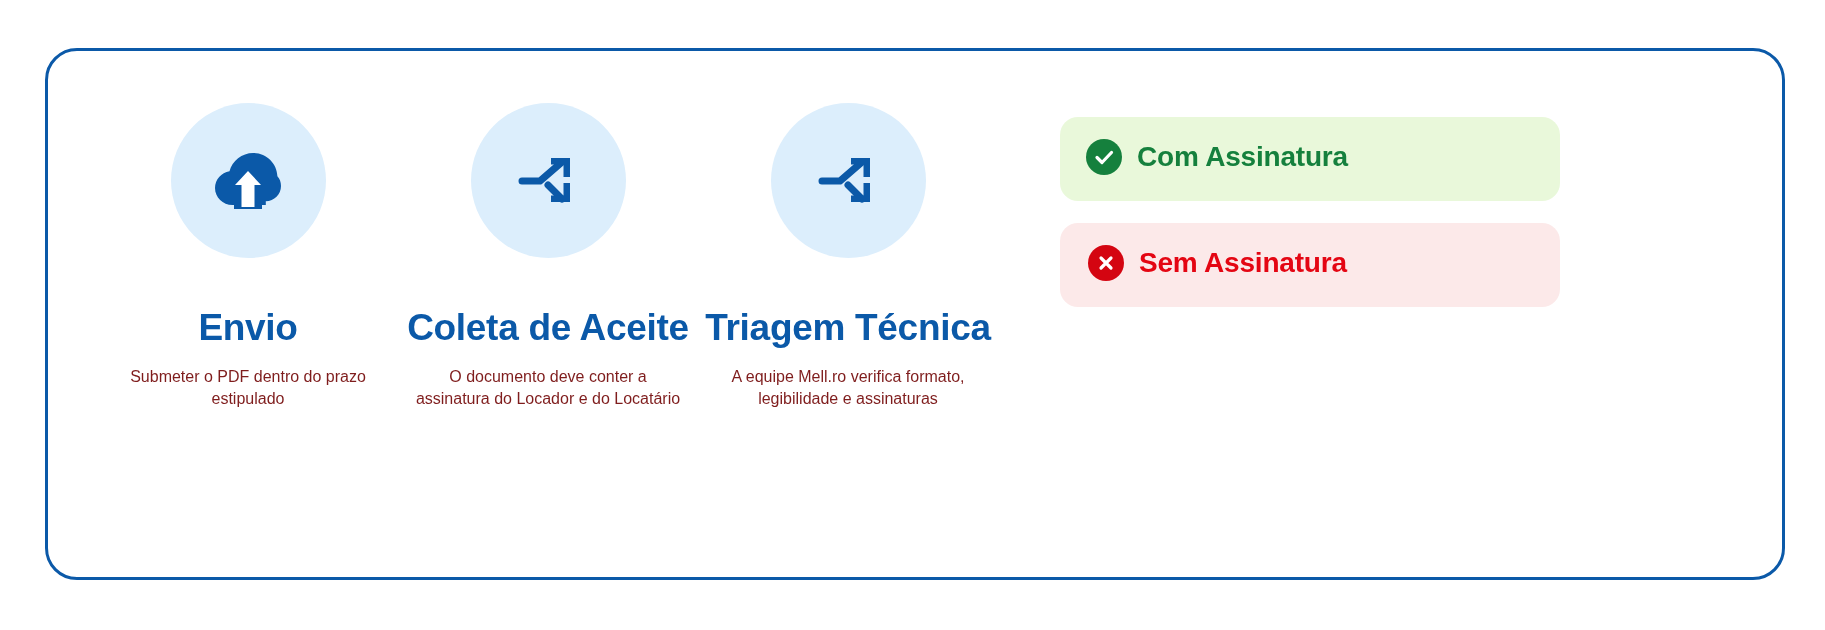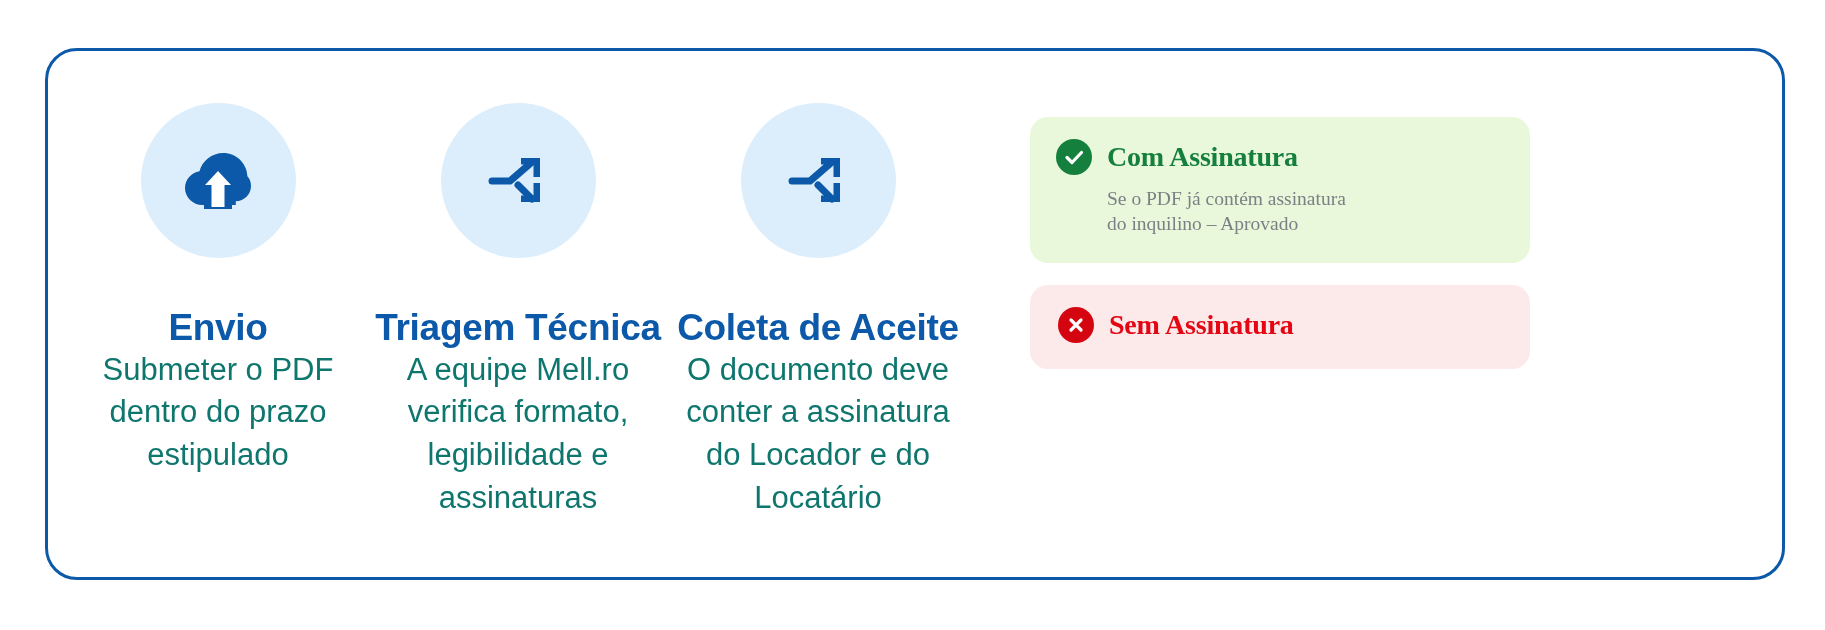--- a/index.html
+++ b/index.html
@@ -36,21 +36,21 @@
     display: flex;
     flex-direction: row;
     align-items: flex-start;
   }
 
   
   .steps {
     display: flex;
     flex-direction: row;
     align-items: flex-start;
-    padding-left: 20px;
+    padding-left: 50px;
     padding-top: 52px;
     flex: 0 0 auto;
   }
 
   .step {
     width: 300px;
     display: flex;
     flex-direction: column;
     align-items: center;
   }
@@ -72,43 +72,43 @@
     font-size: 37px;
     font-weight: bold;
     color: #0b59a8;
     letter-spacing: -0.3px;
     text-align: center;
     line-height: 1.1;
     white-space: nowrap;
   }
 
   .step-desc {
-    font-size: 31px;
-    color: #0f766e;
+    margin-top: 17px;
+    font-size: 16px;
+    color: #7f1d1d;
     text-align: center;
     line-height: 1.38;
     max-width: 270px;
   }
 
   
   .status-col {
     margin-left: 62px;
     margin-top: 66px;
     display: flex;
     flex-direction: column;
     gap: 22px;
     flex: 0 0 auto;
   }
 
   .status-card {
     width: 500px;
     box-sizing: border-box;
     border-radius: 18px;
     padding: 22px 26px 26px 26px;
-    font-family: Liberation Serif, serif;
   }
 
   .status-card.good { background: #e9f8da; }
   .status-card.bad  { background: #fce9e9; padding-left: 28px; }
 
   .status-head {
     display: flex;
     flex-direction: row;
     align-items: center;
     gap: 15px;
@@ -180,68 +180,64 @@
             <svg width="60" height="54" viewBox="0 0 60 54" aria-hidden="true">
               <g fill="none" stroke="#0b59a8" stroke-width="7" stroke-linecap="round" stroke-linejoin="round">
                 <path d="M4 27 H22 L44 8"></path>
                 <path d="M30 31 L44 45"></path>
               </g>
               <path d="M33 4 L52 4 L52 23 L45.5 23 L45.5 10.5 L33 10.5 Z" fill="#0b59a8"></path>
               <path d="M52 29 L52 48 L33 48 L33 41.5 L45.5 41.5 L45.5 29 Z" fill="#0b59a8"></path>
             </svg>
           </span>
         </div>
-        <div class="step-title">Triagem Técnica</div>
+        <div class="step-title">Coleta de Aceite</div>
         <div class="step-desc">
-          <span class="line">A equipe Mell.ro</span>
-          <span class="line">verifica formato,</span>
-          <span class="line">legibilidade e</span>
-          <span class="line">assinaturas</span>
+          <span class="line">O documento deve</span>
+          <span class="line">conter a assinatura</span>
+          <span class="line">do Locador e do</span>
+          <span class="line">Locatário</span>
         </div>
       </div>
 
       <div class="step">
         <div class="step-circle">
           <span>
             <svg width="60" height="54" viewBox="0 0 60 54" aria-hidden="true">
               <g fill="none" stroke="#0b59a8" stroke-width="7" stroke-linecap="round" stroke-linejoin="round">
                 <path d="M4 27 H22 L44 8"></path>
                 <path d="M30 31 L44 45"></path>
               </g>
               <path d="M33 4 L52 4 L52 23 L45.5 23 L45.5 10.5 L33 10.5 Z" fill="#0b59a8"></path>
               <path d="M52 29 L52 48 L33 48 L33 41.5 L45.5 41.5 L45.5 29 Z" fill="#0b59a8"></path>
             </svg>
           </span>
         </div>
-        <div class="step-title">Coleta de Aceite</div>
+        <div class="step-title">Triagem Técnica</div>
         <div class="step-desc">
-          <span class="line">O documento deve</span>
-          <span class="line">conter a assinatura</span>
-          <span class="line">do Locador e do</span>
-          <span class="line">Locatário</span>
+          <span class="line">A equipe Mell.ro</span>
+          <span class="line">verifica formato,</span>
+          <span class="line">legibilidade e</span>
+          <span class="line">assinaturas</span>
         </div>
       </div>
 
     </div>
 
     <div class="status-col">
 
       <div class="status-card good">
         <div class="status-head">
           <span class="badge-icon good">
             <svg width="22" height="22" viewBox="0 0 22 22" aria-hidden="true">
               <path d="M4 11.5 L9 16.5 L18.5 6.5" fill="none" stroke="#ffffff" stroke-width="3.2" stroke-linecap="round" stroke-linejoin="round"></path>
             </svg>
           </span>
           <span class="status-title good">Com Assinatura</span>
         </div>
-        <div class="status-desc">
-          <span class="line">Se o PDF já contém assinatura</span>
-          <span class="line">do inquilino – Aprovado</span>
-        </div>
       </div>
 
       <div class="status-card bad">
         <div class="status-head">
           <span class="badge-icon bad">
             <svg width="22" height="22" viewBox="0 0 22 22" aria-hidden="true">
               <path d="M6 6 L16 16 M16 6 L6 16" fill="none" stroke="#ffffff" stroke-width="3.2" stroke-linecap="round"></path>
             </svg>
           </span>
           <span class="status-title bad">Sem Assinatura</span>

